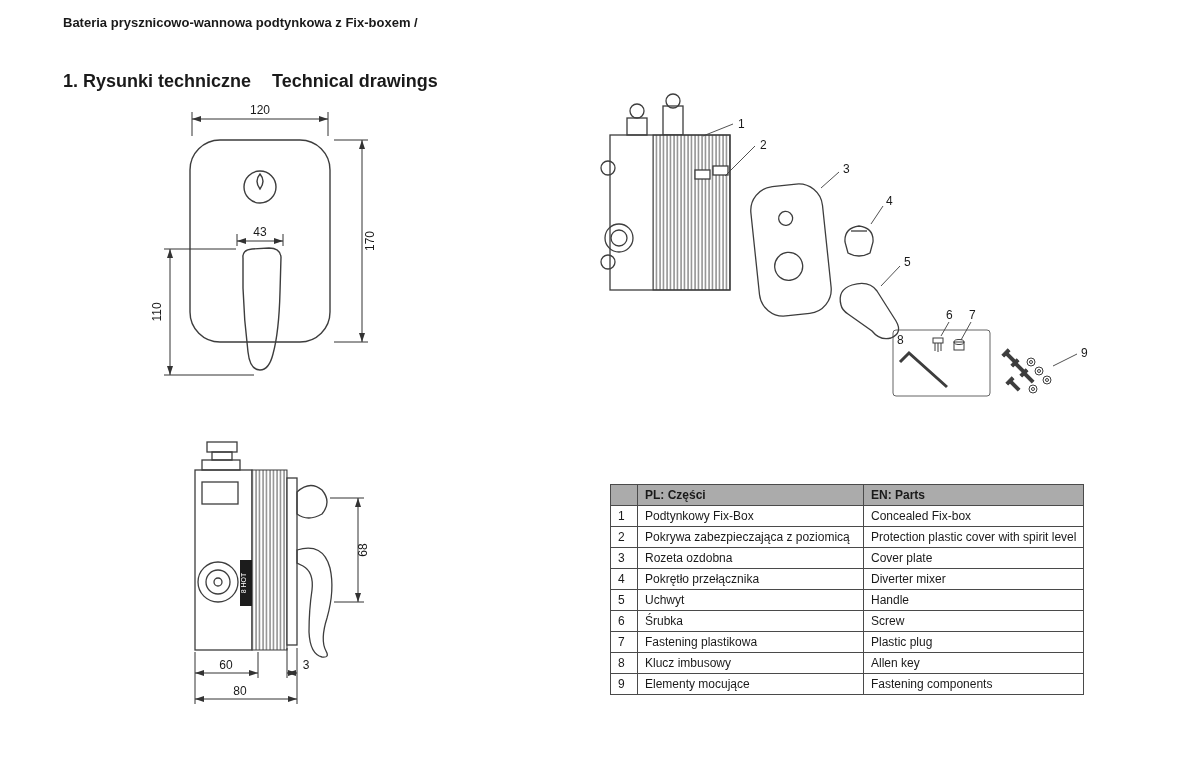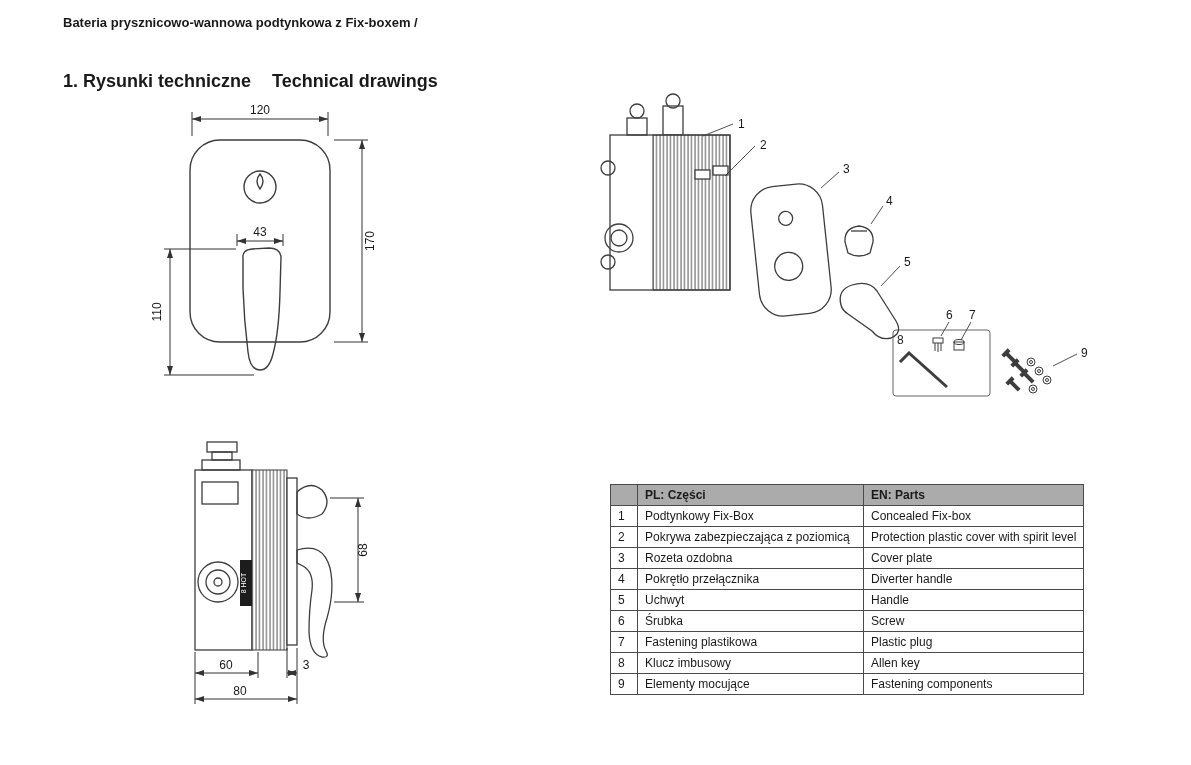--- a/index.html
+++ b/index.html
@@ -278,21 +278,21 @@
       <td>Protection plastic cover with spirit level</td>
     </tr>
     <tr>
       <td>3</td>
       <td>Rozeta ozdobna</td>
       <td>Cover plate</td>
     </tr>
     <tr>
       <td>4</td>
       <td>Pokrętło przełącznika</td>
-      <td>Diverter handle</td>
+      <td>Diverter mixer</td>
     </tr>
     <tr>
       <td>5</td>
       <td>Uchwyt</td>
       <td>Handle</td>
     </tr>
     <tr>
       <td>6</td>
       <td>Śrubka</td>
       <td>Screw</td>

